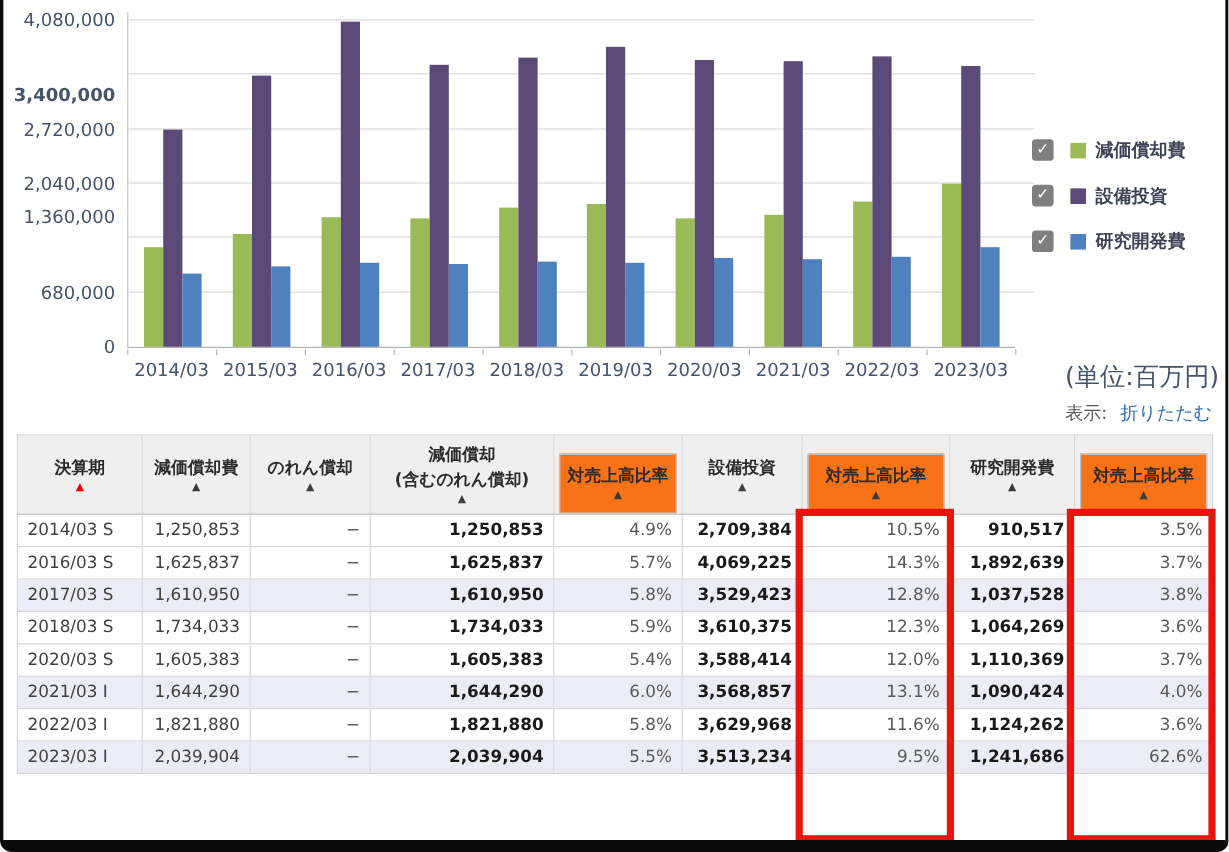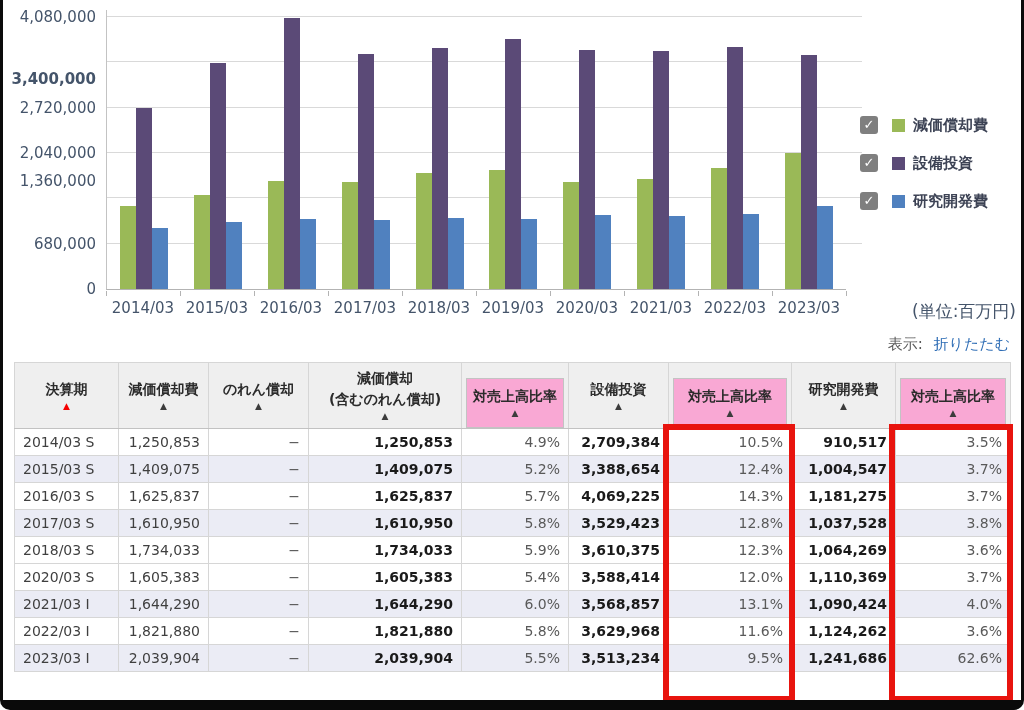--- a/index.html
+++ b/index.html
@@ -20,36 +20,36 @@
   .bar { width:16px; }
   .x-tick { position:absolute; top:291px; width:1px; height:5px; background:#b3b3b3; }
   .x-labels { position:absolute; left:106px; top:299px; width:740px; display:flex; }
   .x-label { flex:1; text-align:center; font-size:15px; color:#44546a; }
   .legend { position:absolute; left:860px; top:106px; }
   .legend-row { display:flex; align-items:center; height:38px; }
   .legend-check { width:18px; height:18px; background:#7f7f7f; border-radius:3px; color:#fff;
                   font-size:13px; line-height:18px; text-align:center; cursor:pointer; }
   .legend-swatch { width:13px; height:13px; margin-left:14px; }
   .legend-label { margin-left:8px; font-size:15px; font-weight:bold; color:#3d4355; }
-  .unit-label { position:absolute; right:8px; top:300px; font-size:17px; color:#44546a; }
+  .unit-label { position:absolute; right:8px; top:300px; font-size:21px; color:#44546a; }
 
   
   .display-row { position:absolute; right:14px; top:335px; font-size:15px; }
   .display-caption { color:#595959; }
   .collapse-link { color:#2e6db5; cursor:pointer; margin-left:6px; }
 
   
   .tbl-wrap { position:absolute; left:14px; top:362px; z-index:1; }
   table { border-collapse:collapse; table-layout:fixed; width:996px; background:#fff;
           border:1px solid #b9b9b9; }
   th, td { border:1px solid #d6d6d6; overflow:hidden; white-space:nowrap; }
   th { height:66px; background:#efefef; font-size:14px; font-weight:bold; color:#2b2b2b;
        vertical-align:middle; text-align:center; border-bottom:1px solid #c2c2c2; cursor:pointer; }
   .hdr-flex { display:flex; flex-direction:column; align-items:center; justify-content:center; gap:3px; }
-  .hdr-inset { background:#f9a8d4; border:1px solid #c3c3c3; margin:14px 4px 0 4px; height:50px;
+  .hdr-inset { background:#f97316; border:1px solid #c3c3c3; margin:14px 4px 0 4px; height:50px;
                display:flex; flex-direction:column; align-items:center; justify-content:center; gap:3px; }
   .sort-arrow { font-size:9px; color:#3c3c3c; line-height:9px; }
   .sort-arrow.red { color:#f50000; }
   td { height:27px; font-size:14px; color:#3f3f3f; padding:0 8px; text-align:right; }
   td.c0 { text-align:left; }
   td.boldnum { font-weight:bold; color:#1a1a1a; }
   td.pct { color:#595959; }
   tr.alt td { background:#ebecf5; }
 
   
@@ -257,40 +257,29 @@
             <td class="c0">2014/03 S</td>
             <td>1,250,853</td>
             <td class="pct">−</td>
             <td class="boldnum">1,250,853</td>
             <td class="pct">4.9%</td>
             <td class="boldnum">2,709,384</td>
             <td class="pct">10.5%</td>
             <td class="boldnum">910,517</td>
             <td class="pct">3.5%</td>
           </tr>
-          <tr class="alt">
-            <td class="c0">2015/03 S</td>
-            <td>1,409,075</td>
-            <td class="pct">−</td>
-            <td class="boldnum">1,409,075</td>
-            <td class="pct">5.2%</td>
-            <td class="boldnum">3,388,654</td>
-            <td class="pct">12.4%</td>
-            <td class="boldnum">1,004,547</td>
-            <td class="pct">3.7%</td>
-          </tr>
           <tr>
             <td class="c0">2016/03 S</td>
             <td>1,625,837</td>
             <td class="pct">−</td>
             <td class="boldnum">1,625,837</td>
             <td class="pct">5.7%</td>
             <td class="boldnum">4,069,225</td>
             <td class="pct">14.3%</td>
-            <td class="boldnum">1,181,275</td>
+            <td class="boldnum">1,892,639</td>
             <td class="pct">3.7%</td>
           </tr>
           <tr class="alt">
             <td class="c0">2017/03 S</td>
             <td>1,610,950</td>
             <td class="pct">−</td>
             <td class="boldnum">1,610,950</td>
             <td class="pct">5.8%</td>
             <td class="boldnum">3,529,423</td>
             <td class="pct">12.8%</td>

